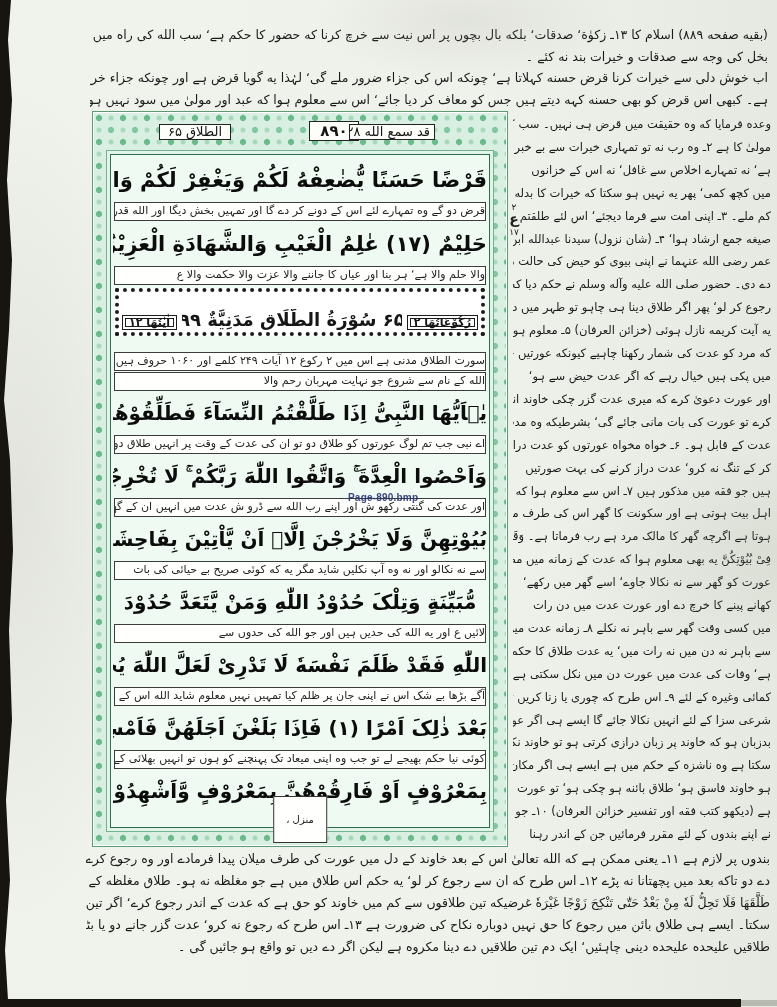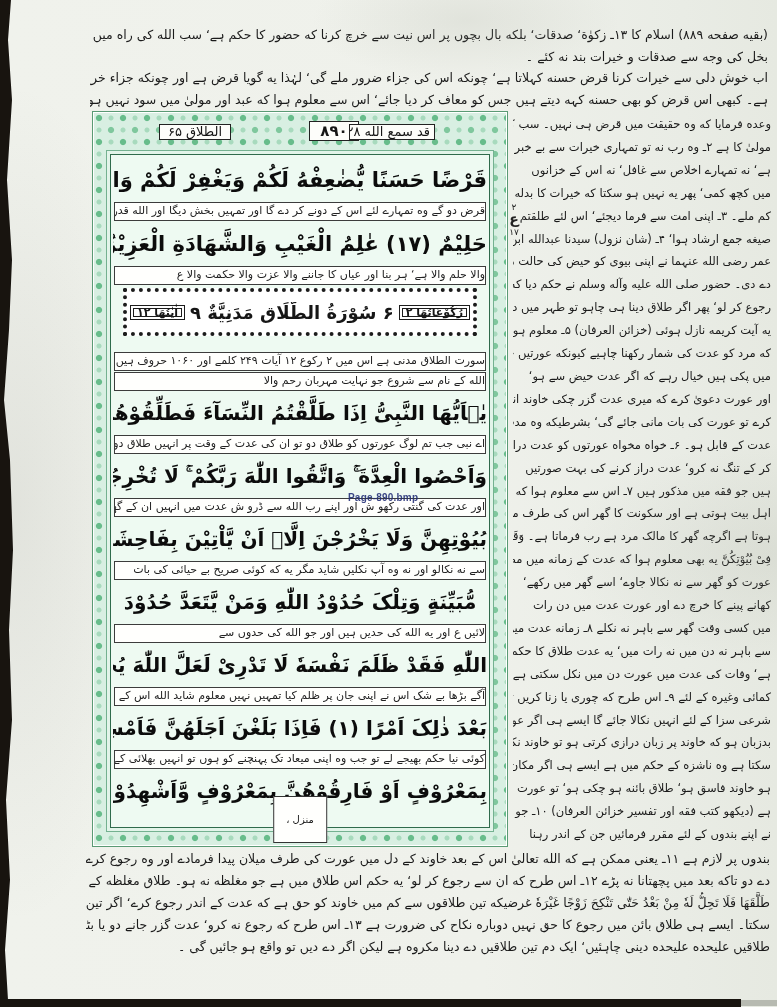--- a/index.html
+++ b/index.html
@@ -59,22 +59,22 @@
     direction:rtl;text-align:center;font-weight:bold;color:#0c0c0c;
     font-size:21px;height:44px;line-height:44px;white-space:nowrap;overflow:hidden;
   }
   .v-main .ayah{height:43px;line-height:43px;font-size:20px;}
   .tr{
     direction:rtl;text-align:right;background:#fffffd;border:1px solid #3c3c3c;
     font-size:11px;height:17px;line-height:16px;margin:0 1px 1px;
     white-space:nowrap;overflow:hidden;color:#222;
   }
   .star-band{
-    display:flex;direction:ltr;align-items:center;gap:5px;
-    background:#ffffff;border:4px dotted #1c1c1c;margin:3px 10px;height:36px;
+    display:flex;direction:ltr;align-items:flex-end;gap:5px;
+    background:#ffffff;border:4px dotted #1c1c1c;margin:3px 2px;height:36px;
     padding:2px 3px;box-sizing:content-box;
   }
   .sb-box{
     border:1px solid #1c1c1c;box-shadow:inset 0 0 0 2px #fff,inset 0 0 0 3px #1c1c1c;
     font-size:11px;font-weight:bold;direction:rtl;display:flex;align-items:center;justify-content:center;
     padding:0 6px;white-space:nowrap;
   }
   .sb-title{
     flex:1;display:flex;align-items:center;justify-content:center;direction:rtl;
     font-size:18px;font-weight:bold;white-space:nowrap;overflow:hidden;

